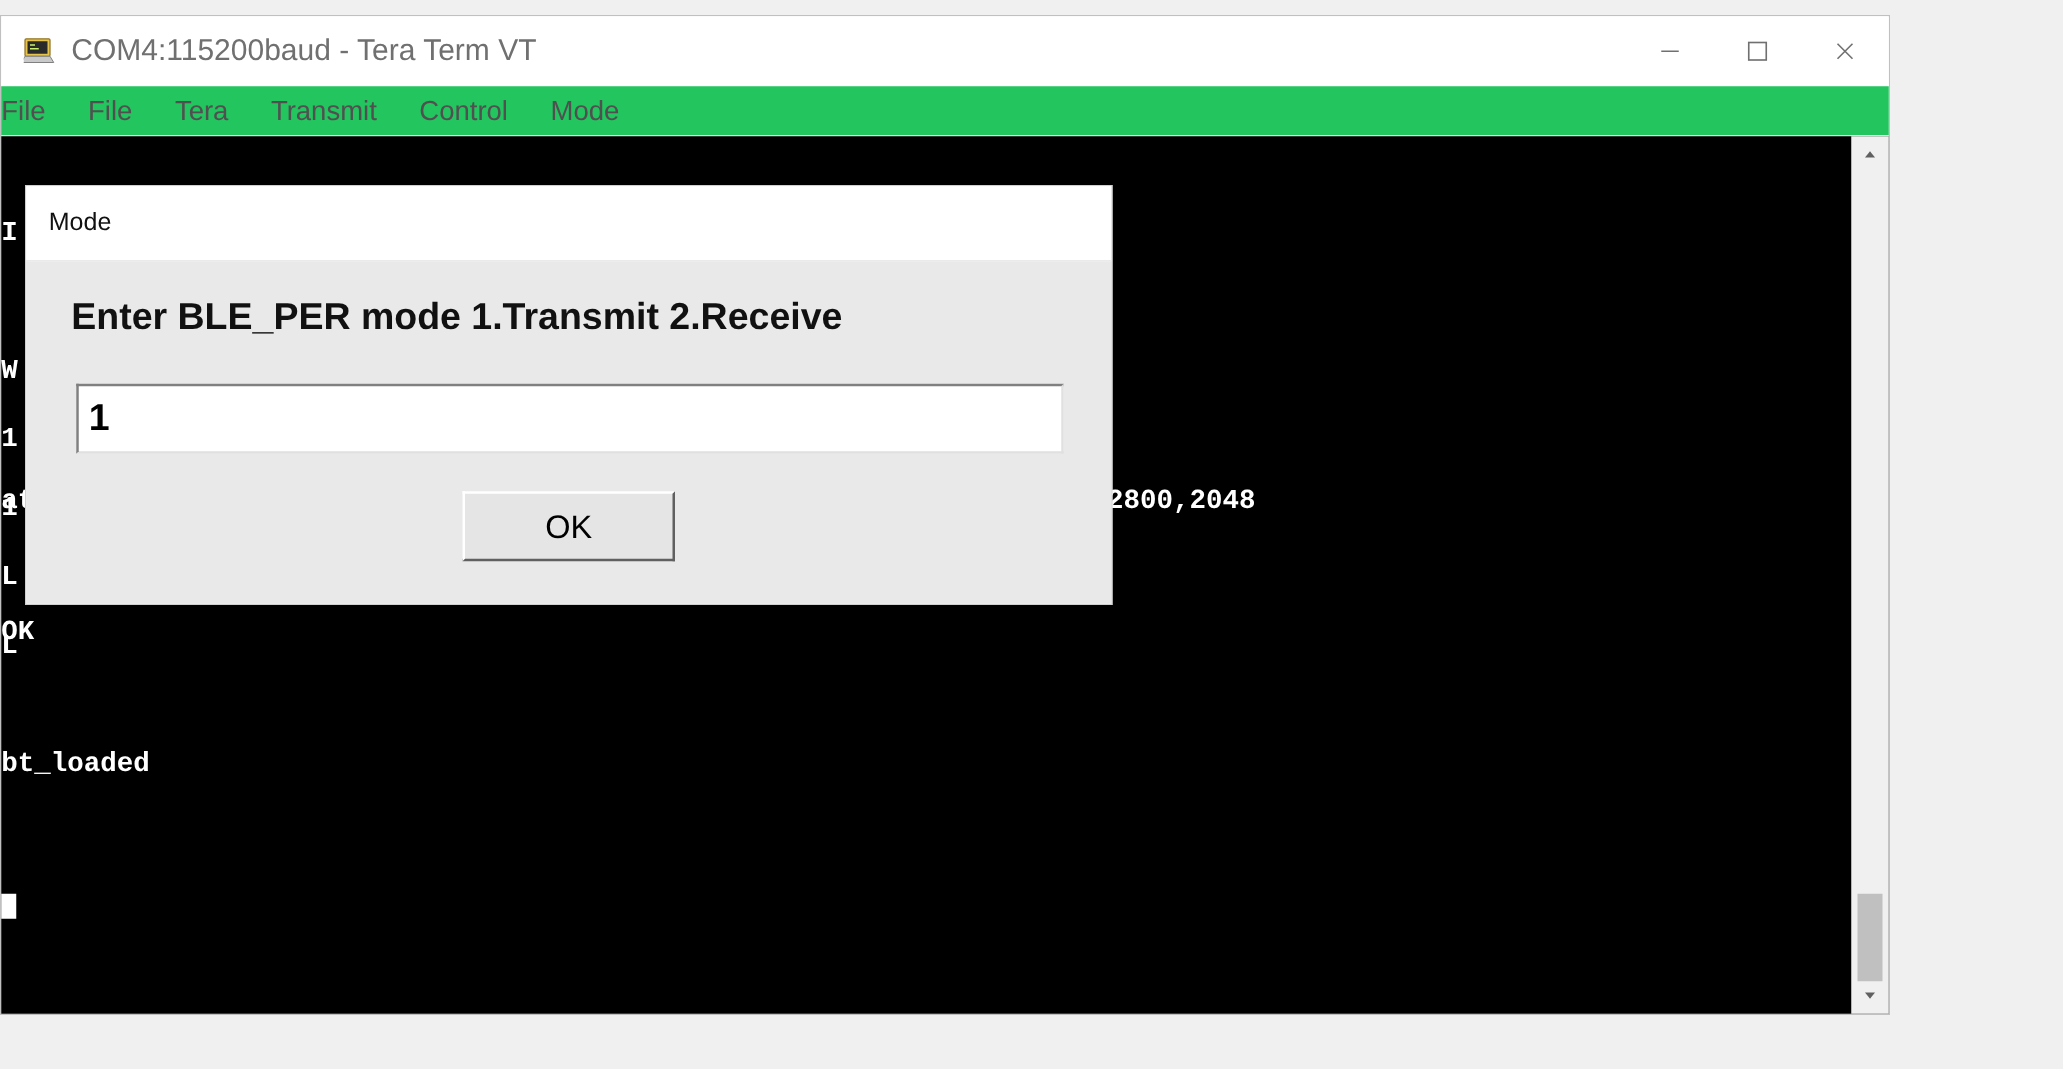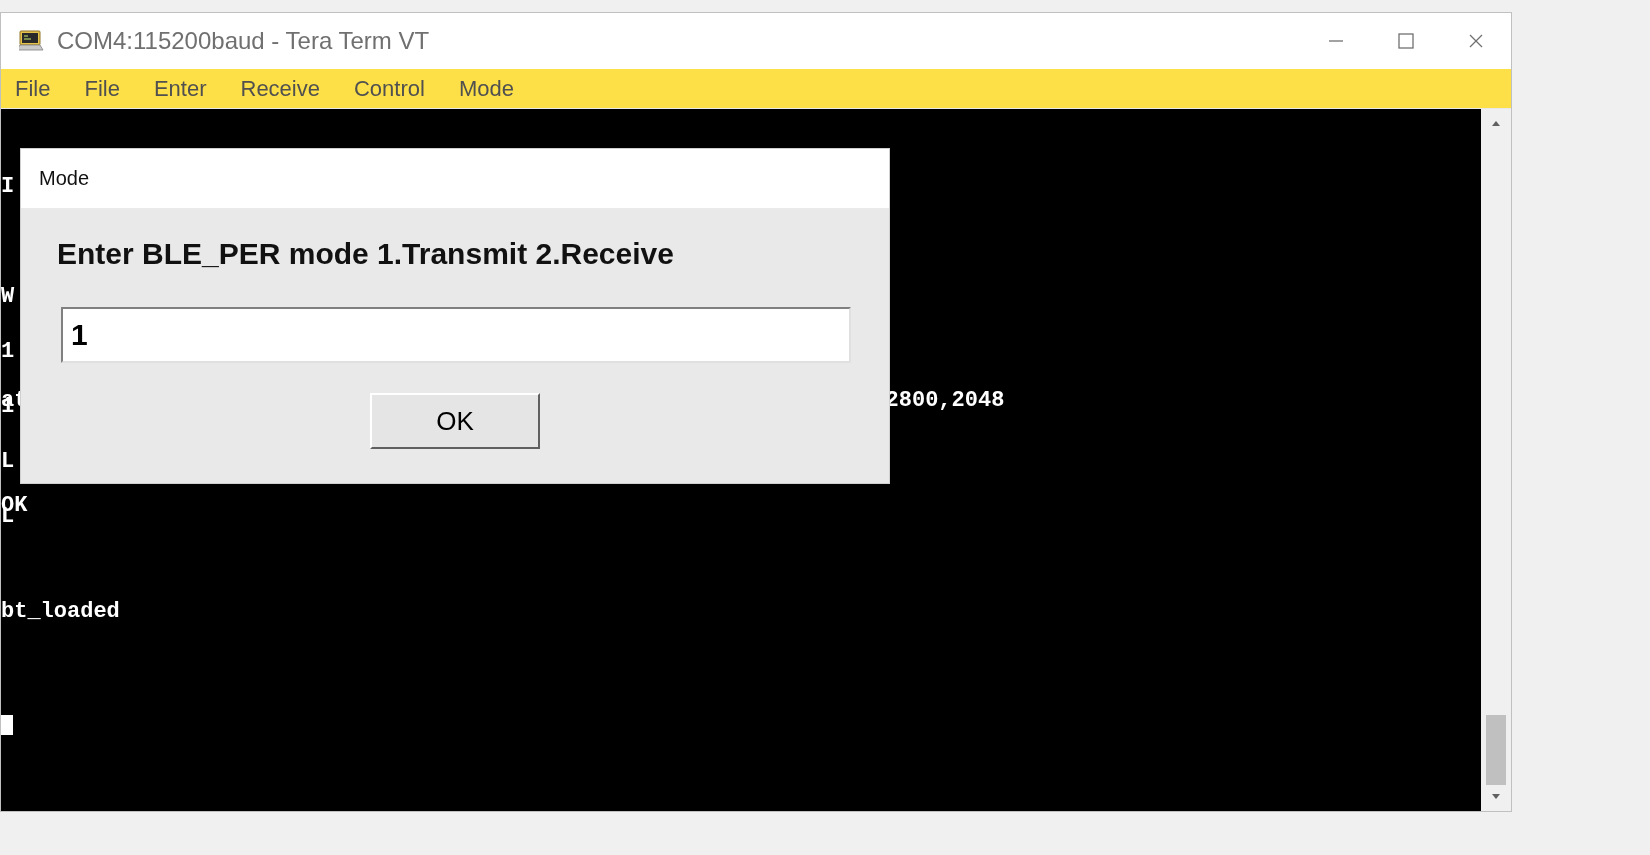--- a/index.html
+++ b/index.html
@@ -53,25 +53,24 @@
       align-items: center;
       justify-content: center;
       color: #707070;
     }
     .win-btn svg { stroke: #707070; stroke-width: 1.3; fill: none; }
     .menubar {
       height: 40px;
       display: flex;
       align-items: center;
       gap: 34px;
-      padding-left: 14px;
       font-size: 22px;
       color: #505050;
       border-bottom: 1px solid #e8e8e8;
-      background: #fde047;
+      background: #22c55e;
     }
     .menubar span { cursor: default; }
     .terminal-area {
       position: relative;
       background: #000;
       height: calc(100% - 56px - 40px);
       width: 100%;
     }
     .terminal-content {
       position: absolute;
@@ -233,22 +232,22 @@
             <line x1="3" y1="3" x2="15" y2="15"></line>
             <line x1="15" y1="3" x2="3" y2="15"></line>
           </svg>
       </div>
     </div>
   </div>
 
   <div class="menubar">
     <span>File</span>
     <span>File</span>
-    <span>Enter</span>
-    <span>Receive</span>
+    <span>Tera</span>
+    <span>Transmit</span>
     <span>Control</span>
     <span>Mode</span>
   </div>
 
   <div class="terminal-area">
     <div class="terminal-content">
       <div class="edge-col">I
 
 W
 1

